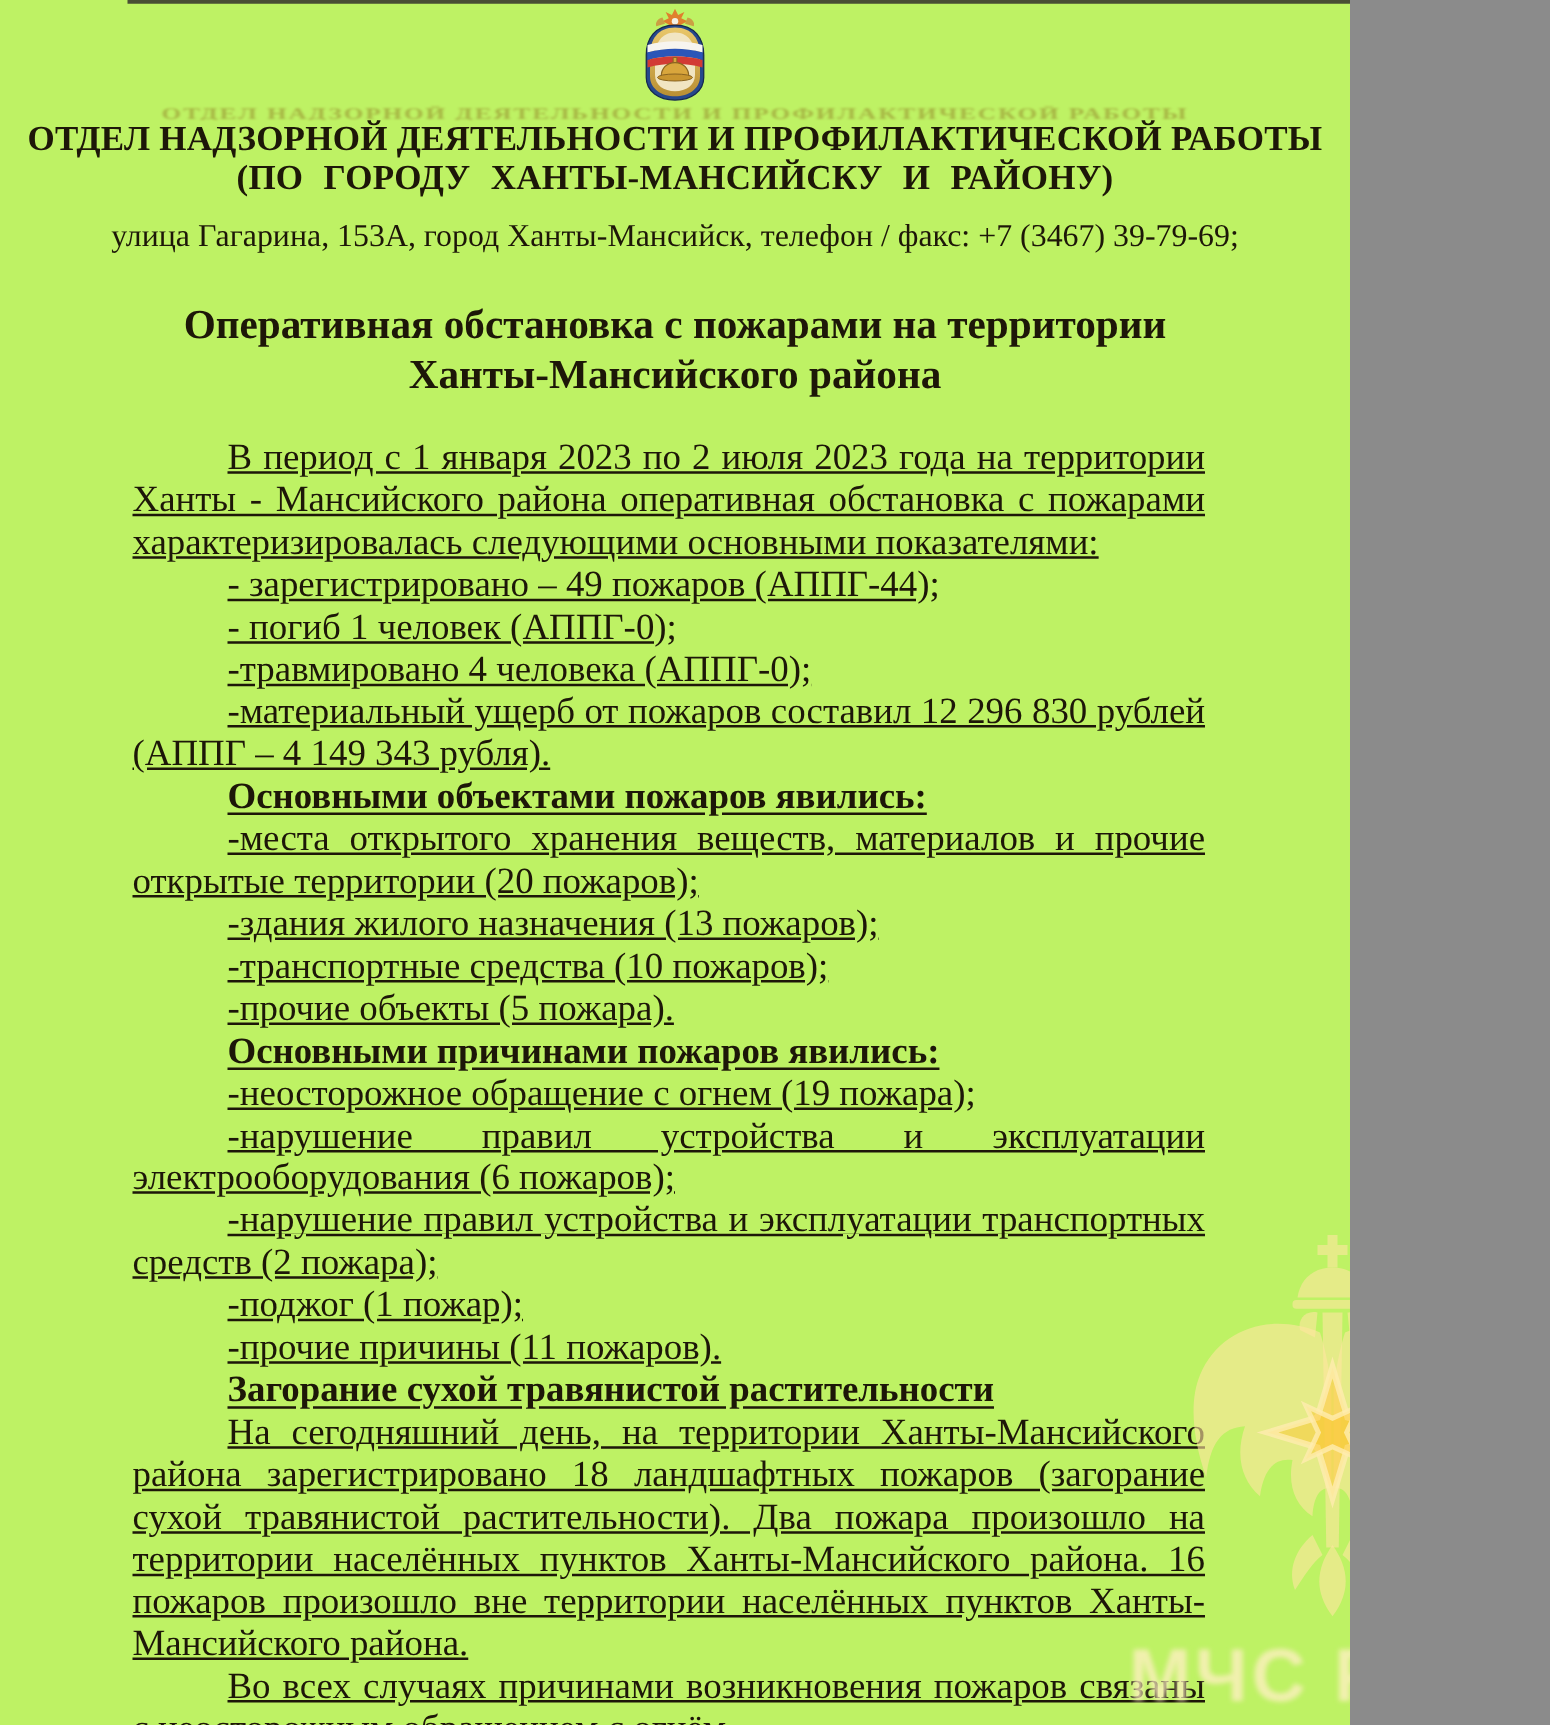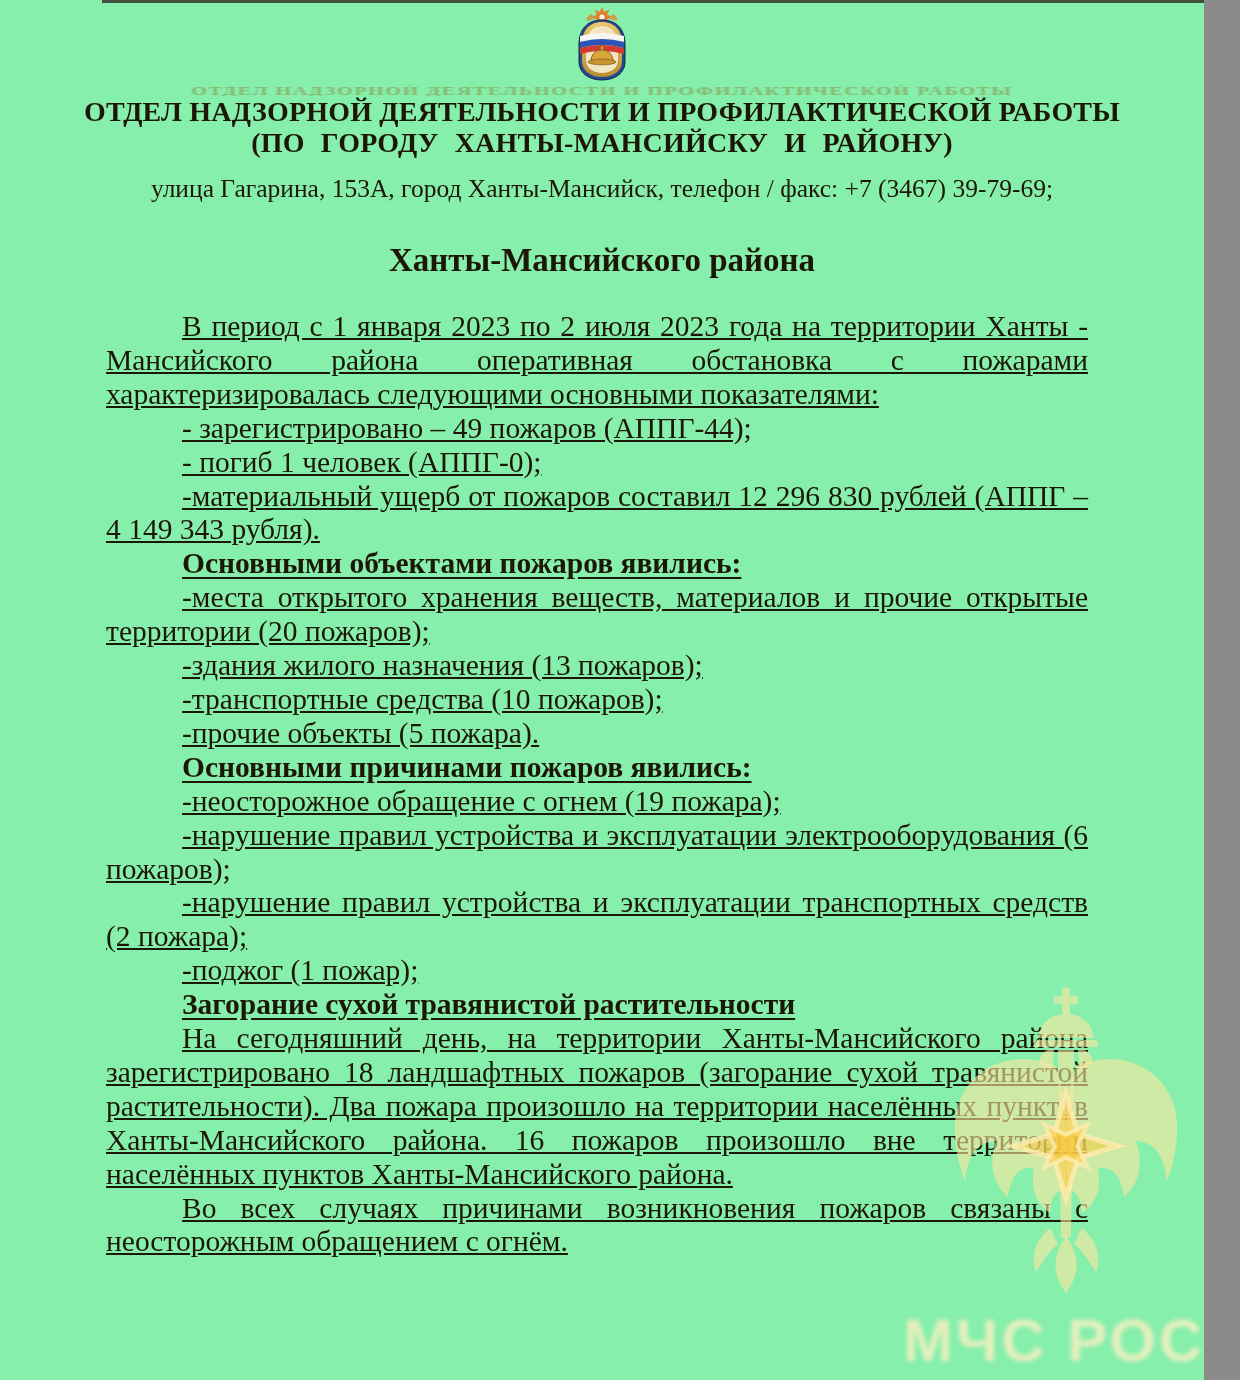--- a/index.html
+++ b/index.html
@@ -1,19 +1,19 @@
 <!DOCTYPE html>
 <html><head>
 <meta charset="utf-8">
 <style>
   html,body{margin:0;padding:0;background:#8b8b8b;}
   .page{
     position:relative;
-    width:1204px;height:1380px;
-    background:#86efac;
+    width:1080px;height:1380px;
+    background:#bef264;
     overflow:hidden;
     font-family:"Liberation Serif","DejaVu Serif",serif;
     color:#1d1708;
   }
   .topline{position:absolute;top:0;left:102px;right:0;height:3px;background:#35322b;opacity:.85;}
   .hdr{position:relative;text-align:center;padding-top:6px;z-index:1;}
   .emblem{display:block;margin:0 auto;}
   .ghost{
     font-weight:bold;font-size:13px;letter-spacing:1px;line-height:11px;height:11px;
     transform:scaleX(1.55);transform-origin:center;
@@ -88,35 +88,38 @@
       <path d="M32,44 c-7,0 -11,5 -11,11 l22,0 c0,-6 -4,-11 -11,-11 z" fill="#d9a63c" stroke="#8a6420" stroke-width="1"></path>
       <ellipse cx="32" cy="56" rx="14" ry="2.8" fill="#c8952f" stroke="#8a6420" stroke-width="0.8"></ellipse>
     </svg>
     <div class="ghost">ОТДЕЛ НАДЗОРНОЙ ДЕЯТЕЛЬНОСТИ И ПРОФИЛАКТИЧЕСКОЙ РАБОТЫ</div>
     <div class="org org1">ОТДЕЛ НАДЗОРНОЙ ДЕЯТЕЛЬНОСТИ И ПРОФИЛАКТИЧЕСКОЙ РАБОТЫ</div>
     <div class="org org2">(ПО ГОРОДУ ХАНТЫ-МАНСИЙСКУ И РАЙОНУ)</div>
     <div class="addr">улица Гагарина, 153А, город Ханты-Мансийск, телефон / факс: +7 (3467) 39-79-69;</div>
   </header>
 
   <div class="title">
+    <div>Оперативная обстановка с пожарами на территории</div>
     <div>Ханты-Мансийского района</div>
   </div>
 
   <main class="body">
     <p>В период с 1 января 2023 по 2 июля 2023 года на территории Ханты - Мансийского района оперативная обстановка с пожарами характеризировалась следующими основными показателями:</p>
     <p>- зарегистрировано – 49 пожаров (АППГ-44);</p>
     <p>- погиб 1 человек (АППГ-0);</p>
+    <p>-травмировано 4 человека (АППГ-0);</p>
     <p>-материальный ущерб от пожаров составил 12 296 830 рублей (АППГ – 4 149 343 рубля).</p>
     <p class="hd">Основными объектами пожаров явились:</p>
     <p>-места открытого хранения веществ, материалов и прочие открытые территории (20 пожаров);</p>
     <p>-здания жилого назначения (13 пожаров);</p>
     <p>-транспортные средства (10 пожаров);</p>
     <p>-прочие объекты (5 пожара).</p>
     <p class="hd">Основными причинами пожаров явились:</p>
     <p>-неосторожное обращение с огнем (19 пожара);</p>
     <p>-нарушение правил устройства и эксплуатации электрооборудования (6 пожаров);</p>
     <p>-нарушение правил устройства и эксплуатации транспортных средств (2 пожара);</p>
     <p>-поджог (1 пожар);</p>
+    <p>-прочие причины (11 пожаров).</p>
     <p class="hd">Загорание сухой травянистой растительности</p>
     <p>На сегодняшний день, на территории Ханты-Мансийского района зарегистрировано 18 ландшафтных пожаров (загорание сухой травянистой растительности). Два пожара произошло на территории населённых пунктов Ханты-Мансийского района. 16 пожаров произошло вне территории населённых пунктов Ханты-Мансийского района.</p>
     <p>Во всех случаях причинами возникновения пожаров связаны с неосторожным обращением с огнём.</p>
   </main>
 </div>
 
 </body></html>

